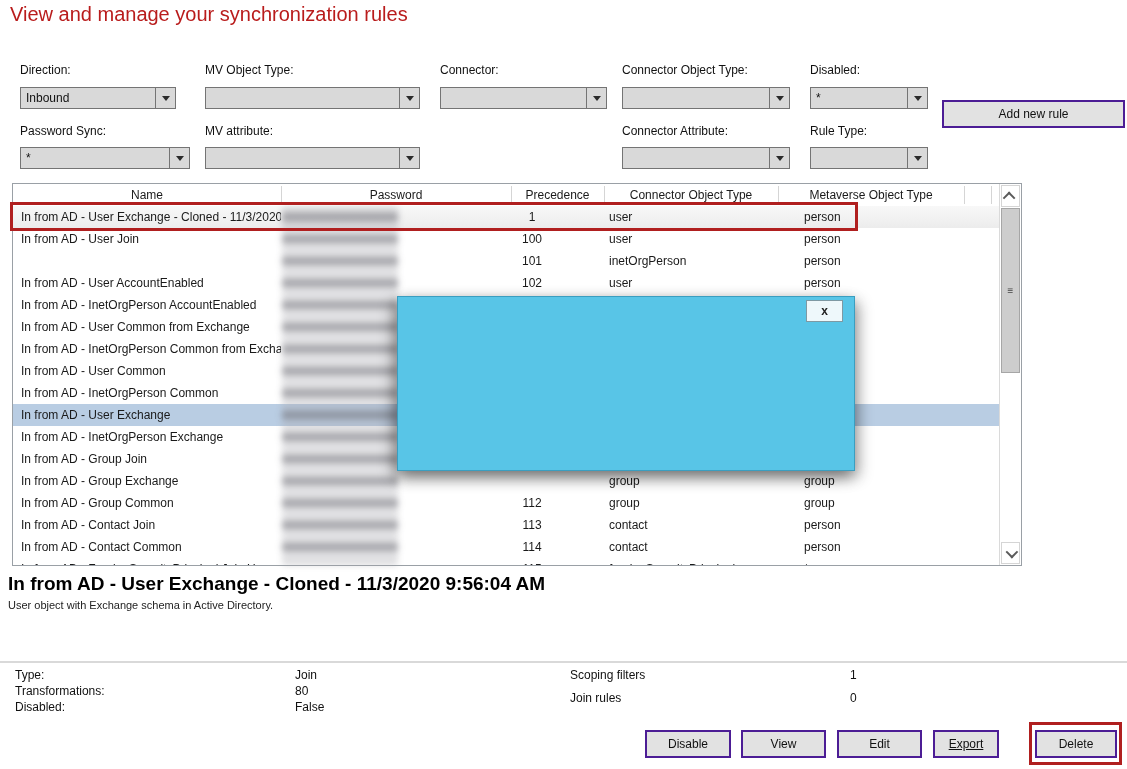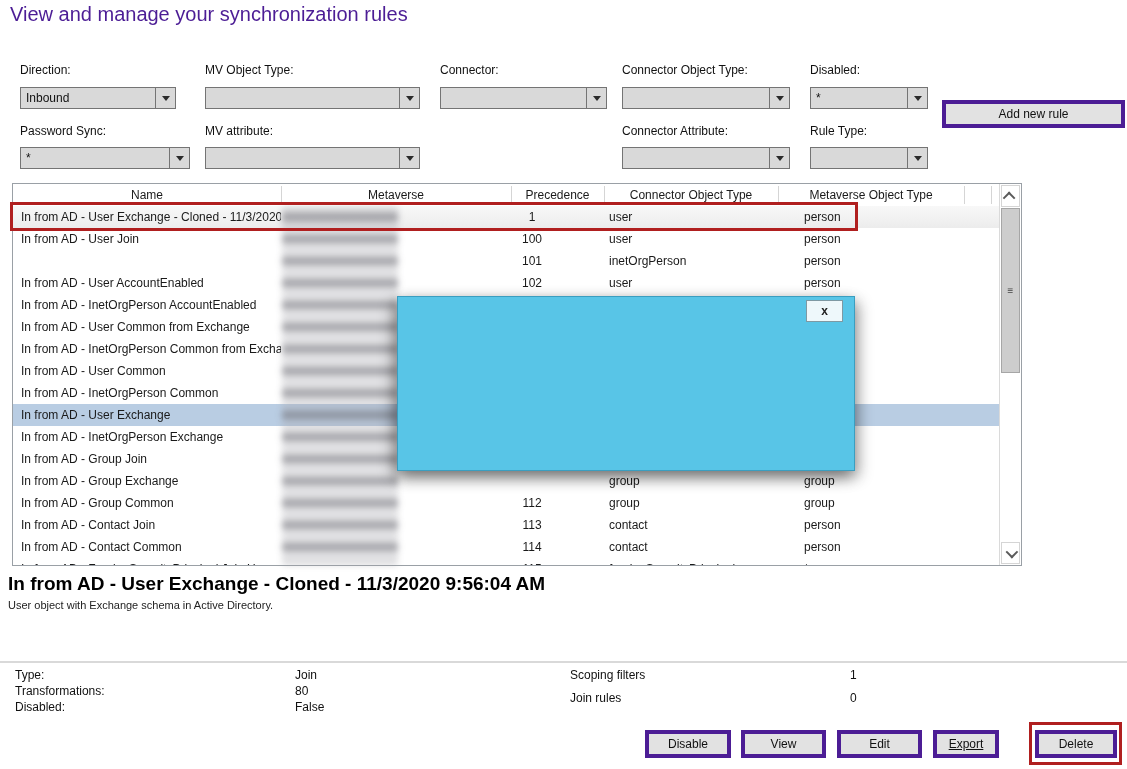--- a/index.html
+++ b/index.html
@@ -1,28 +1,28 @@
 <!DOCTYPE html>
 <html><head>
 <meta charset="utf-8">
 <style>
   html,body{margin:0;padding:0;background:#fff;}
   #stage{position:relative;width:1127px;height:769px;background:#fff;overflow:hidden;
          font-family:"Liberation Sans",sans-serif;color:#1a1a1a;}
   .abs{position:absolute;}
-  #page-title{left:10px;top:3px;font-size:20px;color:#4c1d95;}
+  #page-title{left:10px;top:3px;font-size:20px;color:#b91c1c;}
   .flabel{font-size:12px;color:#111;}
   .combo{height:22px;background:#d9d9d9;border:1px solid #747474;box-sizing:border-box;cursor:default;}
   .combo .cval{position:absolute;left:5px;top:0;right:22px;line-height:20px;font-size:12px;color:#111;
                overflow:hidden;white-space:nowrap;}
   .combo .carrow{position:absolute;right:0;top:0;bottom:0;width:19px;border-left:1px solid #747474;
                  display:flex;align-items:center;justify-content:center;}
   .combo .tri{width:0;height:0;border-left:4px solid transparent;border-right:4px solid transparent;
               border-top:5px solid #2b2b2b;}
-  .btn{background:#e2e2e2;border:4px solid #4c1d95;box-sizing:border-box;font-size:12px;color:#111;
+  .btn{background:#e2e2e2;border:2px solid #4c1d95;box-sizing:border-box;font-size:12px;color:#111;
        display:flex;align-items:center;justify-content:center;cursor:default;}
   
   #rule-table{left:12px;top:183px;width:1010px;height:383px;border:1px solid #9aa0a6;box-sizing:border-box;background:#fff;}
   #thead{position:absolute;left:0;top:0;right:21px;height:22px;background:#fff;border-bottom:1px solid #cfcfcf;}
   .hcell{position:absolute;top:0;height:22px;line-height:22px;font-size:12px;text-align:center;
          overflow:hidden;white-space:nowrap;}
   .hsep{position:absolute;top:2px;height:18px;width:1px;background:#d5d5d5;}
   #rows{position:absolute;left:0;top:22px;right:21px;bottom:0;overflow:hidden;}
   .trow{position:absolute;left:0;right:0;height:22px;font-size:12px;line-height:22px;white-space:nowrap;}
   .trow.sel{background:#b9cde3;}
@@ -137,21 +137,21 @@
   <div class="abs combo" style="left:810px;top:147px;width:118px;">
     <span class="cval"></span>
     <span class="carrow">
         <span class="tri"></span>
       </span>
   </div>
 
   <div class="abs" id="rule-table">
     <div id="thead">
       <div class="hcell" style="left:0;width:268px;">Name</div>
-      <div class="hcell" style="left:268px;width:230px;">Metaverse</div>
+      <div class="hcell" style="left:268px;width:230px;">Password</div>
       <div class="hcell" style="left:498px;width:93px;">Precedence</div>
       <div class="hcell" style="left:591px;width:174px;">Connector Object Type</div>
       <div class="hcell" style="left:765px;width:186px;">Metaverse Object Type</div>
       <div class="hsep" style="left:268px;"></div>
       <div class="hsep" style="left:498px;"></div>
       <div class="hsep" style="left:591px;"></div>
       <div class="hsep" style="left:765px;"></div>
       <div class="hsep" style="left:951px;"></div>
       <div class="hsep" style="left:978px;"></div>
     </div>

